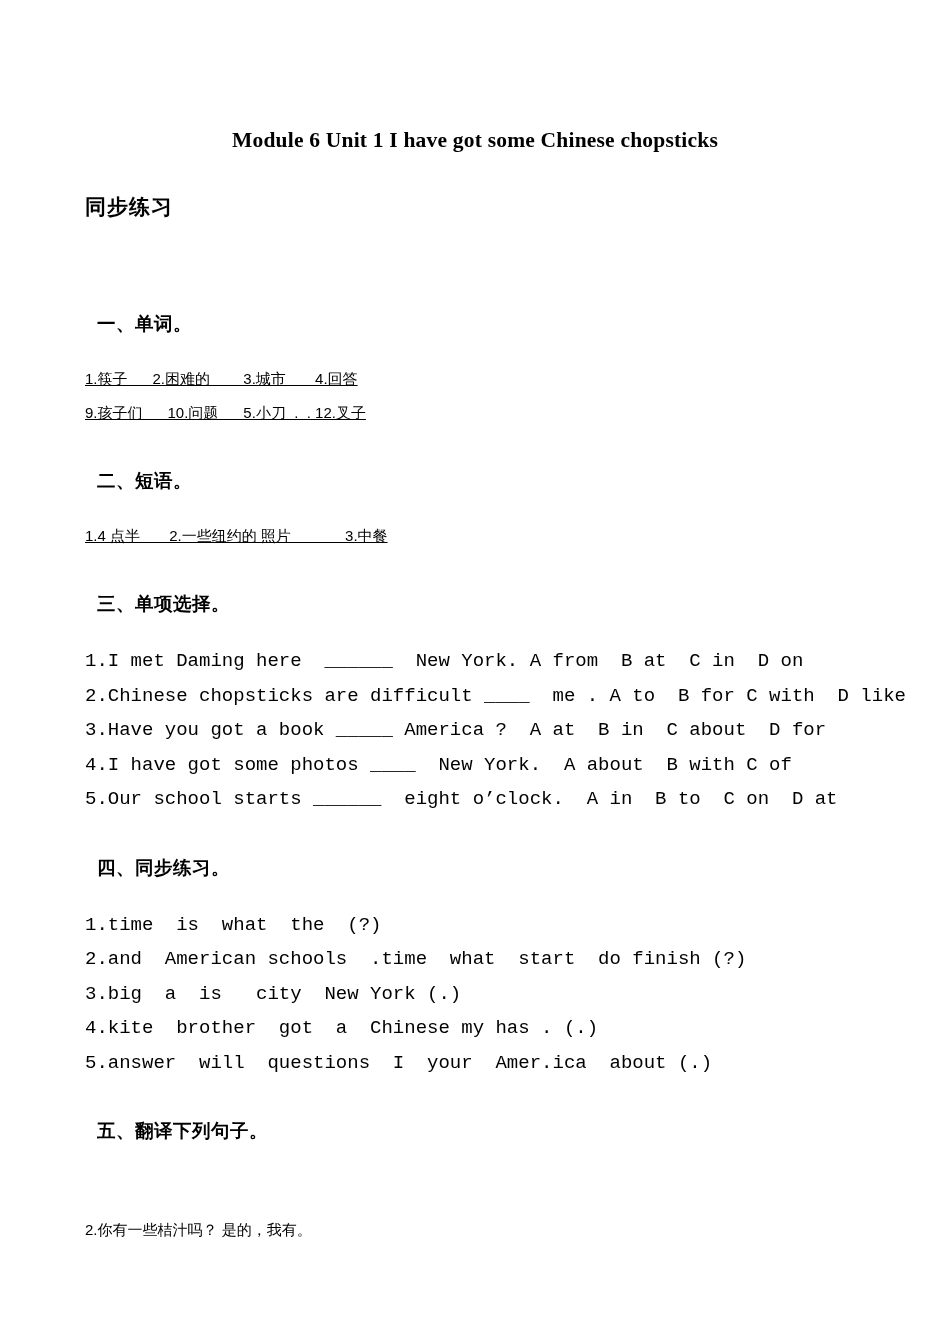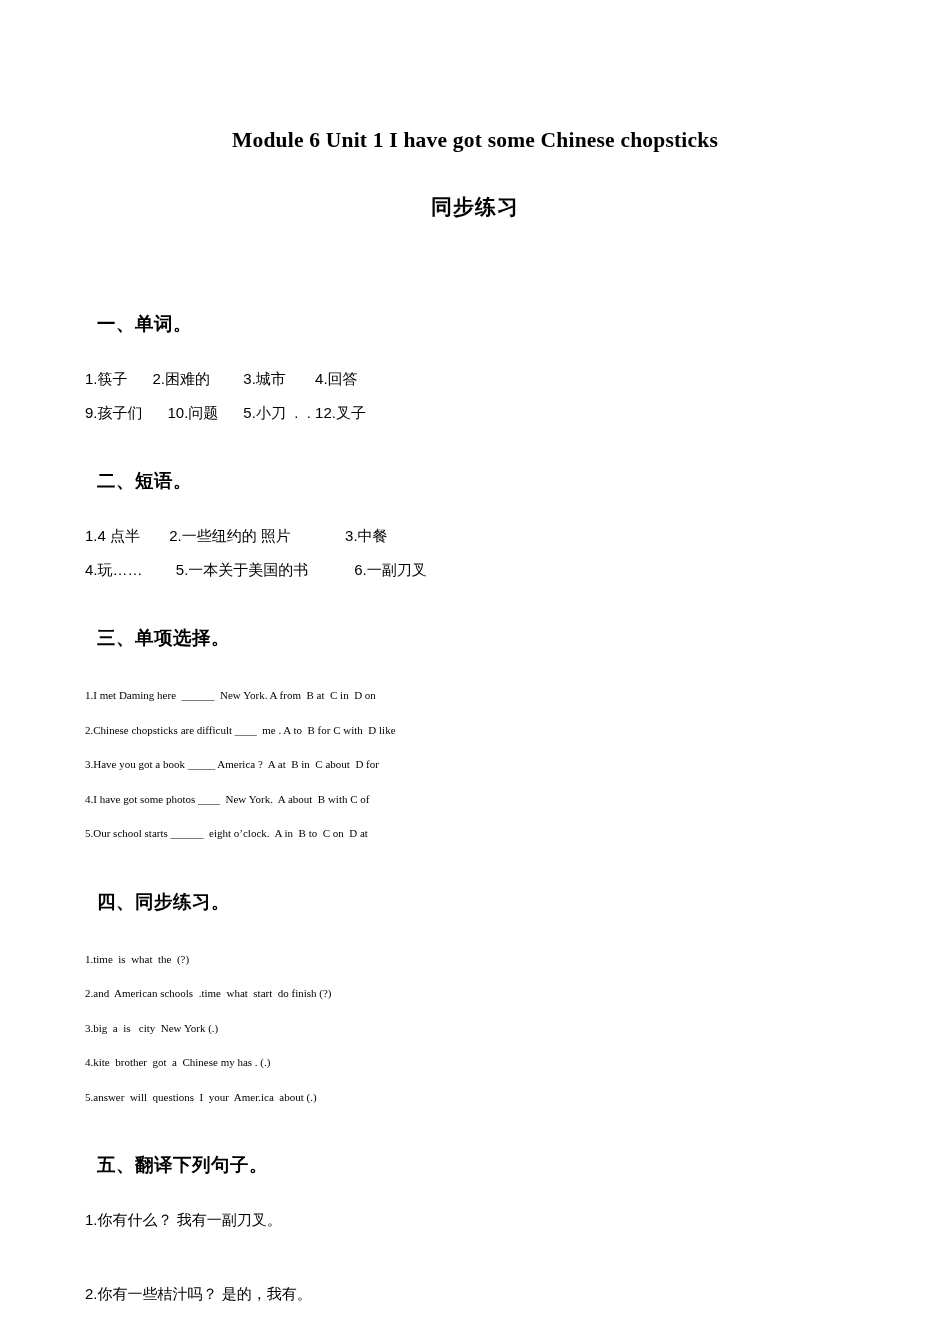--- a/index.html
+++ b/index.html
@@ -29,43 +29,44 @@
     font-size: 21.5px;
     text-align: center;
     letter-spacing: 0.2px;
     margin: 0;
     padding-top: 18px;
   }
   .doc-subtitle {
     font-family: "Liberation Sans", sans-serif;
     font-weight: bold;
     font-size: 21px;
-    text-align: center;
+    text-align: left;
     margin: 0;
     padding-top: 40px;
     letter-spacing: 1px;
   }
   .section-head {
     font-family: "Liberation Sans", sans-serif;
     font-weight: bold;
     font-size: 18.5px;
     margin: 12px;
     letter-spacing: 0.5px;
   }
   .sec1 { padding-top: 78px; }
   .sec-gap { padding-top: 26px; }
   .body-block {
     padding-top: 14px;
+    text-decoration: underline;
   }
   .body-block-b {
     padding-top: 16px;
   }
   .line-en {
-    font-family: Liberation Serif, serif;
-    font-size: 11px;
+    font-family: Liberation Mono, monospace;
+    font-size: 19px;
     line-height: 34.5px;
     white-space: pre;
   }
   .line-cn {
     font-family: "Liberation Sans", sans-serif;
     font-size: 15px;
     line-height: 34px;
     white-space: pre;
   }
   .trans-line {
@@ -86,21 +87,20 @@
 
   <div class="section-head sec1">一、单词。</div>
   <div class="body-block">
     <div class="line-cn">1.筷子      2.困难的        3.城市       4.回答</div>
     <div class="line-cn">9.孩子们      10.问题      5.小刀  .  . 12.叉子</div>
   </div>
 
   <div class="section-head sec-gap">二、短语。</div>
   <div class="body-block">
     <div class="line-cn">1.4 点半       2.一些纽约的 照片             3.中餐</div>
-    <div class="line-cn">4.玩……        5.一本关于美国的书           6.一副刀叉</div>
   </div>
 
   <div class="section-head sec-gap">三、单项选择。</div>
   <div class="body-block-b">
     <div class="line-en">1.I met Daming here  ______  New York. A from  B at  C in  D on</div>
     <div class="line-en">2.Chinese chopsticks are difficult ____  me . A to  B for C with  D like</div>
     <div class="line-en">3.Have you got a book _____ America ?  A at  B in  C about  D for</div>
     <div class="line-en">4.I have got some photos ____  New York.  A about  B with C of</div>
     <div class="line-en">5.Our school starts ______  eight o’clock.  A in  B to  C on  D at</div>
   </div>
@@ -109,18 +109,17 @@
   <div class="body-block-b">
     <div class="line-en">1.time  is  what  the  (?)</div>
     <div class="line-en">2.and  American schools  .time  what  start  do finish (?)</div>
     <div class="line-en">3.big  a  is   city  New York (.)</div>
     <div class="line-en">4.kite  brother  got  a  Chinese my has . (.)</div>
     <div class="line-en">5.answer  will  questions  I  your  Amer.ica  about (.)</div>
   </div>
 
   <div class="section-head sec-gap">五、翻译下列句子。</div>
   <div class="body-block-b">
-    <div class="trans-line">1.你有什么？ 我有一副刀叉。</div>
     <div class="trans-gap"></div>
     <div class="trans-line">2.你有一些桔汁吗？ 是的，我有。</div>
   </div>
 
 </div>
 
 </body></html>

